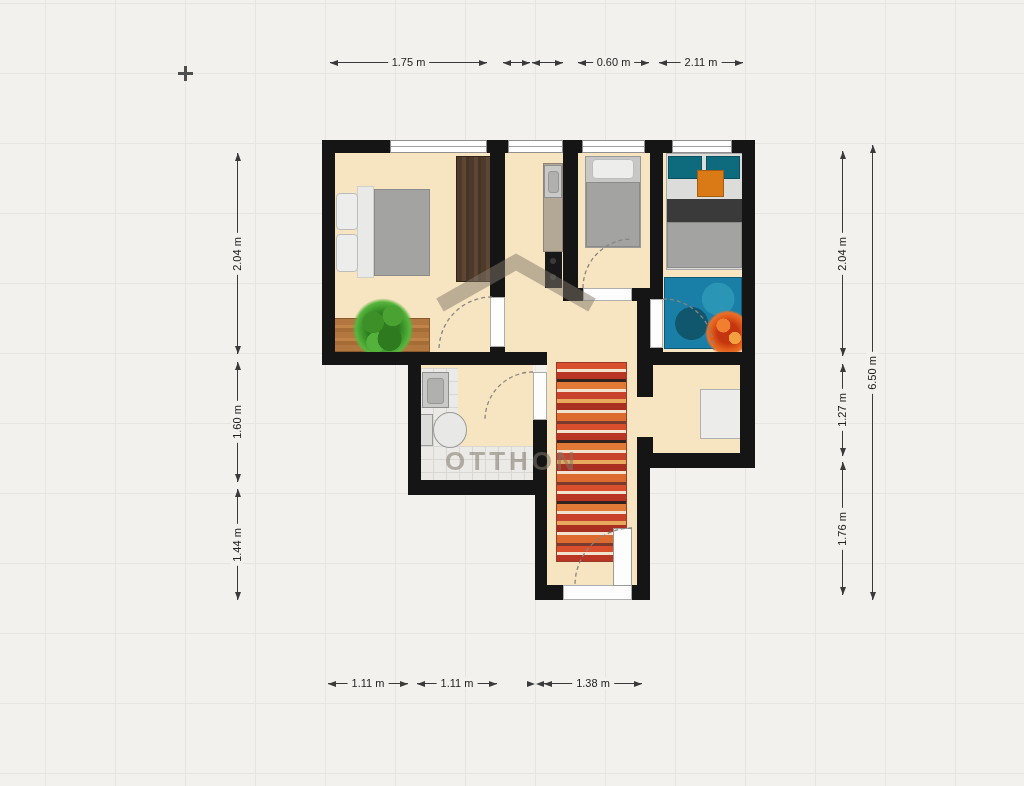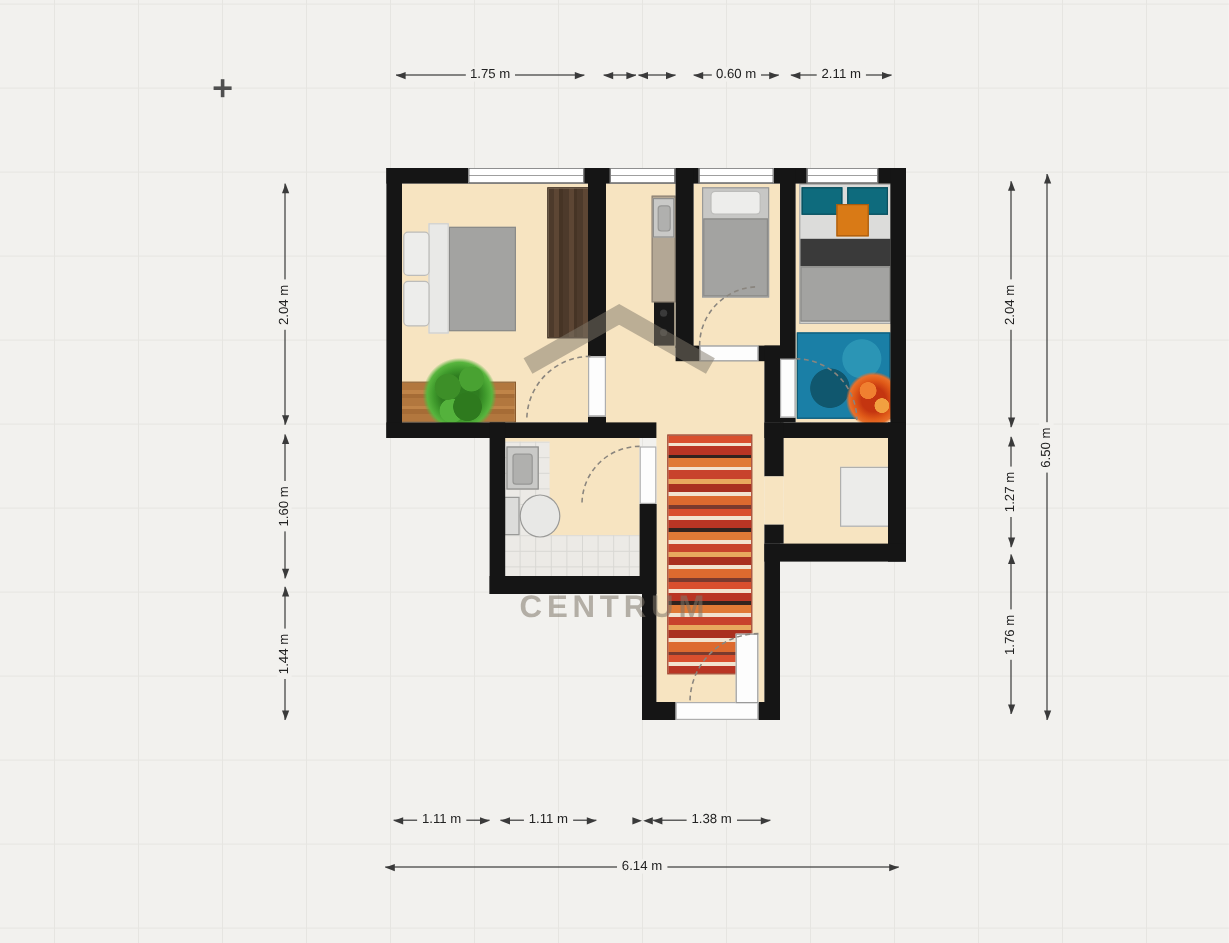--- a/index.html
+++ b/index.html
@@ -191,21 +191,21 @@
 
   <svg class="overlay" width="1024" height="786" viewBox="0 0 1024 786">
     <path d="M 492 297 A 53 53 0 0 0 439 350" fill="none" stroke="#8a857e" stroke-width="1.3" stroke-dasharray="4 3"></path>
     <path d="M 583 288 A 49 49 0 0 1 632 239" fill="none" stroke="#8a857e" stroke-width="1.3" stroke-dasharray="4 3"></path>
     <path d="M 533 372 A 48 48 0 0 0 485 420" fill="none" stroke="#8a857e" stroke-width="1.3" stroke-dasharray="4 3"></path>
     <path d="M 663 299 A 51 51 0 0 1 714 350" fill="none" stroke="#8a857e" stroke-width="1.3" stroke-dasharray="4 3"></path>
     <path d="M 632 528 A 57 57 0 0 0 575 585" fill="none" stroke="#8a857e" stroke-width="1.3" stroke-dasharray="4 3"></path>
     <path d="M 440 305 L 516 262 L 592 305" fill="none" stroke="rgba(128,119,106,0.5)" stroke-width="15"></path>
   </svg>
 
-  <div class="wm wm-text" style="left:417px;top:490px;width:190px;">CENTRUM</div>
+  <div class="wm wm-text" style="left:417px;top:446px;width:190px;">OTTHON</div>
 
   <div class="dim dim-h" style="left:330px;top:56px;width:157px;">
     <i class="ln"></i>
       <i class="ah aL"></i>
       <i class="ah aR"></i>
     <span class="dlbl">1.75 m</span>
   </div>
   <div class="dim dim-h" style="left:503px;top:56px;width:27px;">
     <i class="ln"></i>
       <i class="ah aL"></i>
@@ -290,20 +290,14 @@
     <i class="ah aInL"></i>
       <i class="ah aInR"></i>
   </div>
   <div class="dim dim-h" style="left:544px;top:677px;width:98px;">
     <i class="ln"></i>
       <i class="ah aL"></i>
       <i class="ah aR"></i>
     <span class="dlbl">1.38 m</span>
   </div>
 
-  <div class="dim dim-h" style="left:321px;top:716px;width:428px;">
-    <i class="ln"></i>
-      <i class="ah aL"></i>
-      <i class="ah aR"></i>
-    <span class="dlbl">6.14 m</span>
-  </div>
 
 </div>
 
 </body></html>

